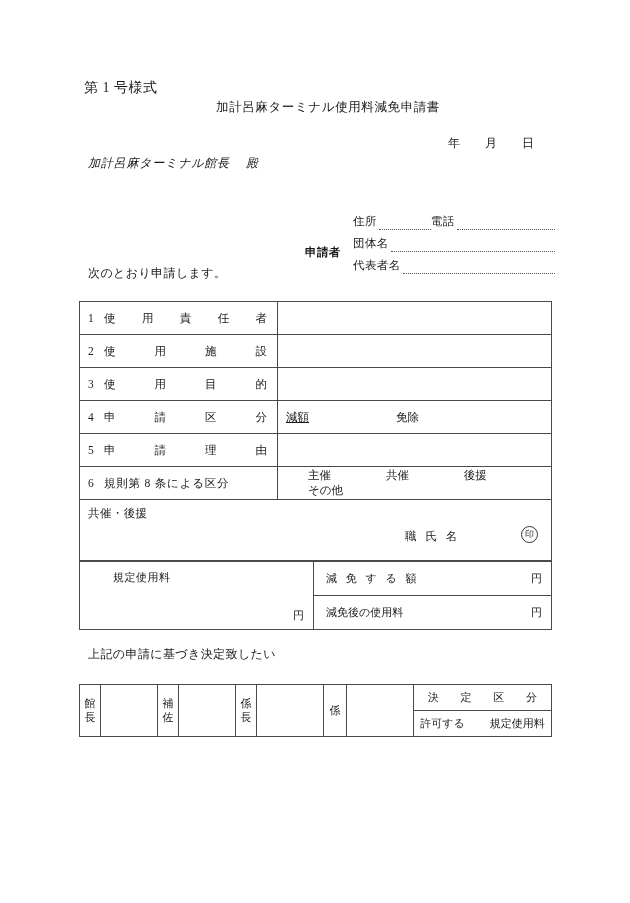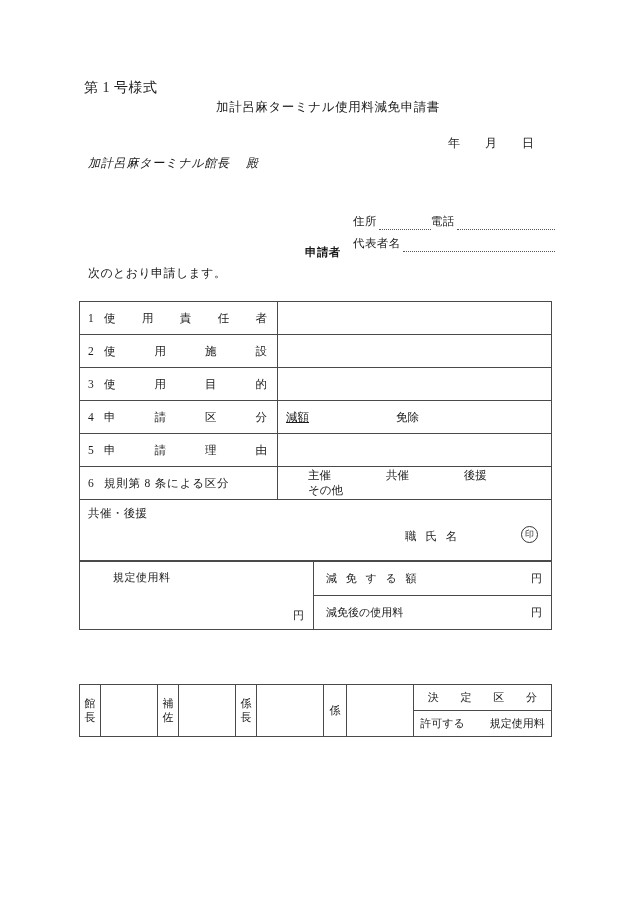--- a/index.html
+++ b/index.html
@@ -308,20 +308,24 @@
   <div class="applicant">
     <div class="applicant-label">申請者</div>
     <div class="app-rows">
       <div class="app-row">
         <span class="app-key">住所</span>
         <span class="dotfill short"></span>
         <span class="app-key">電話</span>
         <span class="dotfill"></span>
       </div>
       <div class="app-row">
+        <span class="app-key">団体名</span>
+        <span class="dotfill"></span>
+      </div>
+      <div class="app-row">
         <span class="app-key">代表者名</span>
         <span class="dotfill"></span>
       </div>
     </div>
   </div>
 
   <div class="lead-text">次のとおり申請します。</div>
 
   <table class="main-table">
     <tbody>
@@ -447,20 +451,21 @@
         <td class="fee-right-cell">
           <div class="fee-right-inner">
             <span>減免後の使用料</span>
             <span>円</span>
           </div>
         </td>
       </tr>
     </tbody>
   </table>
 
+  <div class="decision-text">上記の申請に基づき決定致したい</div>
 
   <table class="approval-table">
     <tbody>
       <tr>
         <td class="vert-lbl" rowspan="2">
           <span>館</span>
           <span>長</span>
         </td>
         <td class="sign-box" rowspan="2"></td>
 

